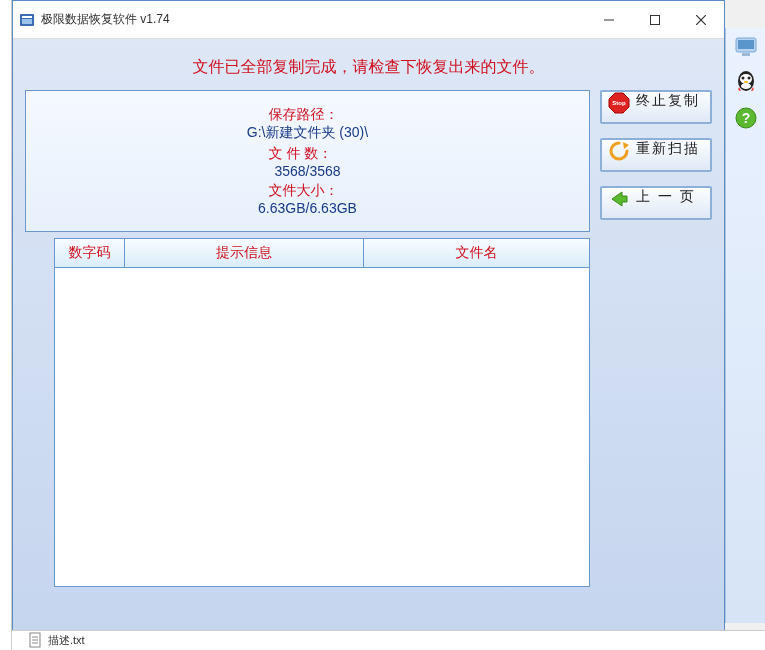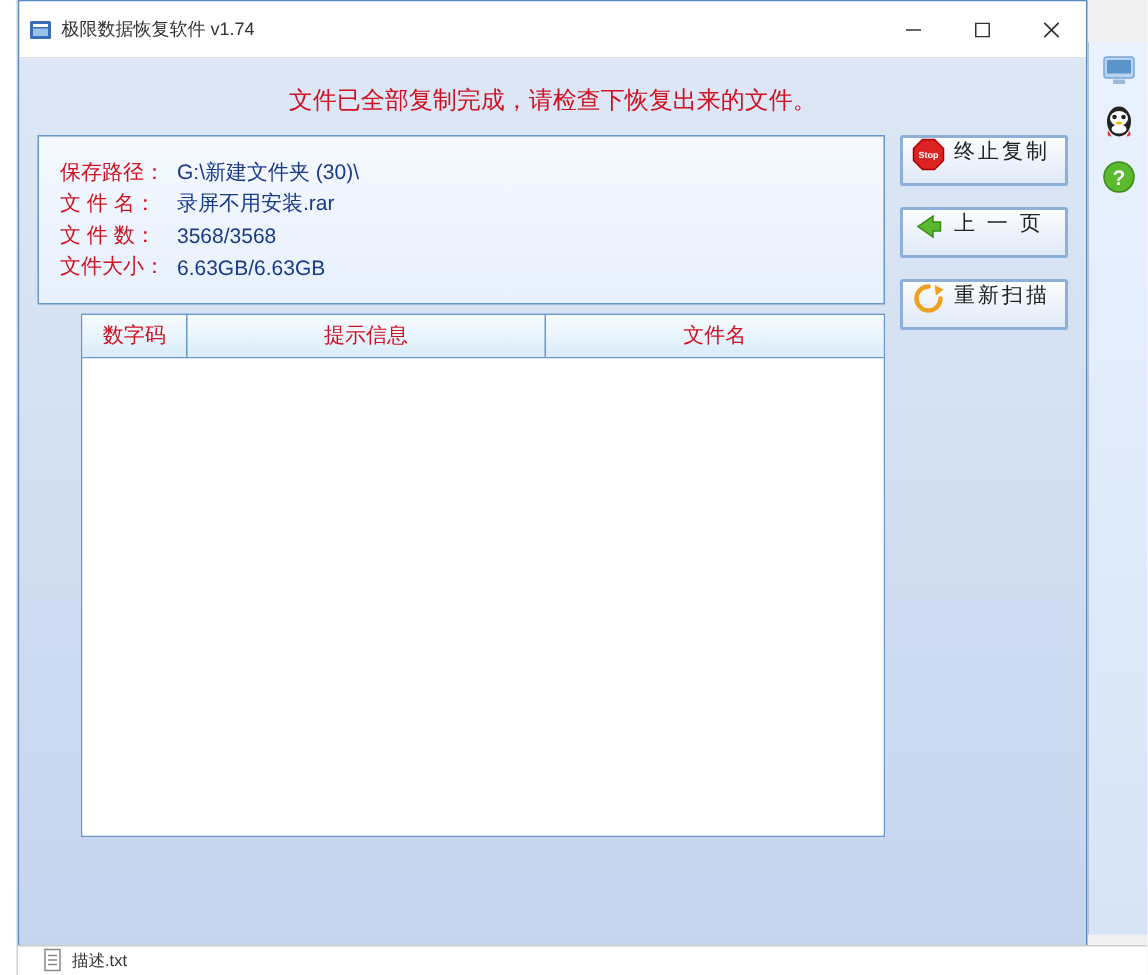--- a/index.html
+++ b/index.html
@@ -12,21 +12,21 @@
 .titlebar .icon { width: 16px; height: 16px; margin: 0 6px; }
 .titlebar .title { flex: 1; font-size: 12px; color: #333; }
 .titlebar .ctrls { display: flex; }
 .titlebar .ctrl { width: 46px; height: 28px; display: flex; align-items: center; justify-content: center; color: #333; font-family: Arial; }
 
 .client { height: 600px; background: linear-gradient(180deg, #dde7f6 0%, #c5d5ee 100%); position: relative; padding: 10px 12px; }
 .banner { text-align: center; color: #d01020; font-size: 16px; padding: 8px 0 12px; font-weight: 400; }
 
 .mainrow { display: flex; gap: 10px; }
 .infobox { border: 1px solid #6b98cc; background: linear-gradient(180deg, #f5f9ff 0%, #e7f0fc 100%); flex: 1; padding: 12px 14px; }
-.info-line { display: flex; margin: 3px 0; font-size: 14px; align-items: center; }
+.info-line { display: flex; margin: 3px 0; font-size: 14px; align-items: center; flex-direction: column; }
 .info-label { color: #d01020; width: 78px; letter-spacing: 0; }
 .info-value { color: #1a3a8a; }
 .prog-row { display: flex; align-items: center; margin-top: 4px; }
 .prog-bar { border: 1px solid #888; height: 20px; flex: 1; background: #fff; position: relative; }
 .prog-fill { height: 100%; background: #19a619; width: 100%; }
 .prog-pct { color: #1a3a8a; margin-left: 6px; font-size: 14px; }
 
 .table { border: 1px solid #6b98cc; margin-top: 6px; background: #fff; margin-left: 29px; }
 .thead { display: flex; background: linear-gradient(180deg, #f8fcff 0%, #d9ecf8 100%); border-bottom: 1px solid #6b98cc; }
 .th { border-right: 1px solid #6b98cc; text-align: center; color: #d01020; font-size: 14px; padding: 5px 0; }
@@ -88,24 +88,20 @@
     <div class="banner">文件已全部复制完成，请检查下恢复出来的文件。</div>
 
     <div class="mainrow">
       <div style="flex:1">
         <div class="infobox">
           <div class="info-line">
               <span class="info-label">保存路径：</span>
               <span class="info-value">G:\新建文件夹 (30)\</span>
             </div>
           <div class="info-line">
-              <span class="info-label">文 件 名：</span>
-              <span class="info-value">录屏不用安装.rar</span>
-            </div>
-          <div class="info-line">
               <span class="info-label">文 件 数：</span>
               <span class="info-value">3568/3568</span>
             </div>
           <div class="info-line">
               <span class="info-label">文件大小：</span>
               <span class="info-value">6.63GB/6.63GB</span>
             </div>
         </div>
 
         <div class="table">
@@ -124,33 +120,33 @@
             <svg width="22" height="22" viewBox="0 0 22 22">
                 <polygon points="7,1 15,1 21,7 21,15 15,21 7,21 1,15 1,7" fill="#d22" stroke="#a00" stroke-width="1"></polygon>
                 <text x="11" y="13" font-size="6" fill="#fff" text-anchor="middle" font-weight="bold">Stop</text>
               </svg>
           </span>
           <span class="btxt">终止复制</span>
         </div>
         <div class="btn">
           <span class="bicon">
             <svg width="22" height="22" viewBox="0 0 22 22">
-                <path d="M14 4 L4 11 L14 18 L14 14 L19 14 L19 8 L14 8 Z" fill="#5bb92f" stroke="#3a8a1a" stroke-width="1"></path>
-              </svg>
-          </span>
-          <span class="btxt">上 一 页</span>
-        </div>
-        <div class="btn">
-          <span class="bicon">
-            <svg width="22" height="22" viewBox="0 0 22 22">
                 <path d="M11 3 A8 8 0 1 0 19 11" fill="none" stroke="#f0a020" stroke-width="3" stroke-linecap="round"></path>
                 <polygon points="15,2 21,5 16,9" fill="#f0a020"></polygon>
               </svg>
           </span>
           <span class="btxt">重新扫描</span>
+        </div>
+        <div class="btn">
+          <span class="bicon">
+            <svg width="22" height="22" viewBox="0 0 22 22">
+                <path d="M14 4 L4 11 L14 18 L14 14 L19 14 L19 8 L14 8 Z" fill="#5bb92f" stroke="#3a8a1a" stroke-width="1"></path>
+              </svg>
+          </span>
+          <span class="btxt">上 一 页</span>
         </div>
       </div>
     </div>
   </div>
 </div>
 
 <div class="sidepanel">
   <div class="side-icon">
     <svg width="26" height="26" viewBox="0 0 26 26">
         <rect x="3" y="5" width="20" height="14" rx="2" fill="#b8d4f0" stroke="#7aa7d4"></rect>

